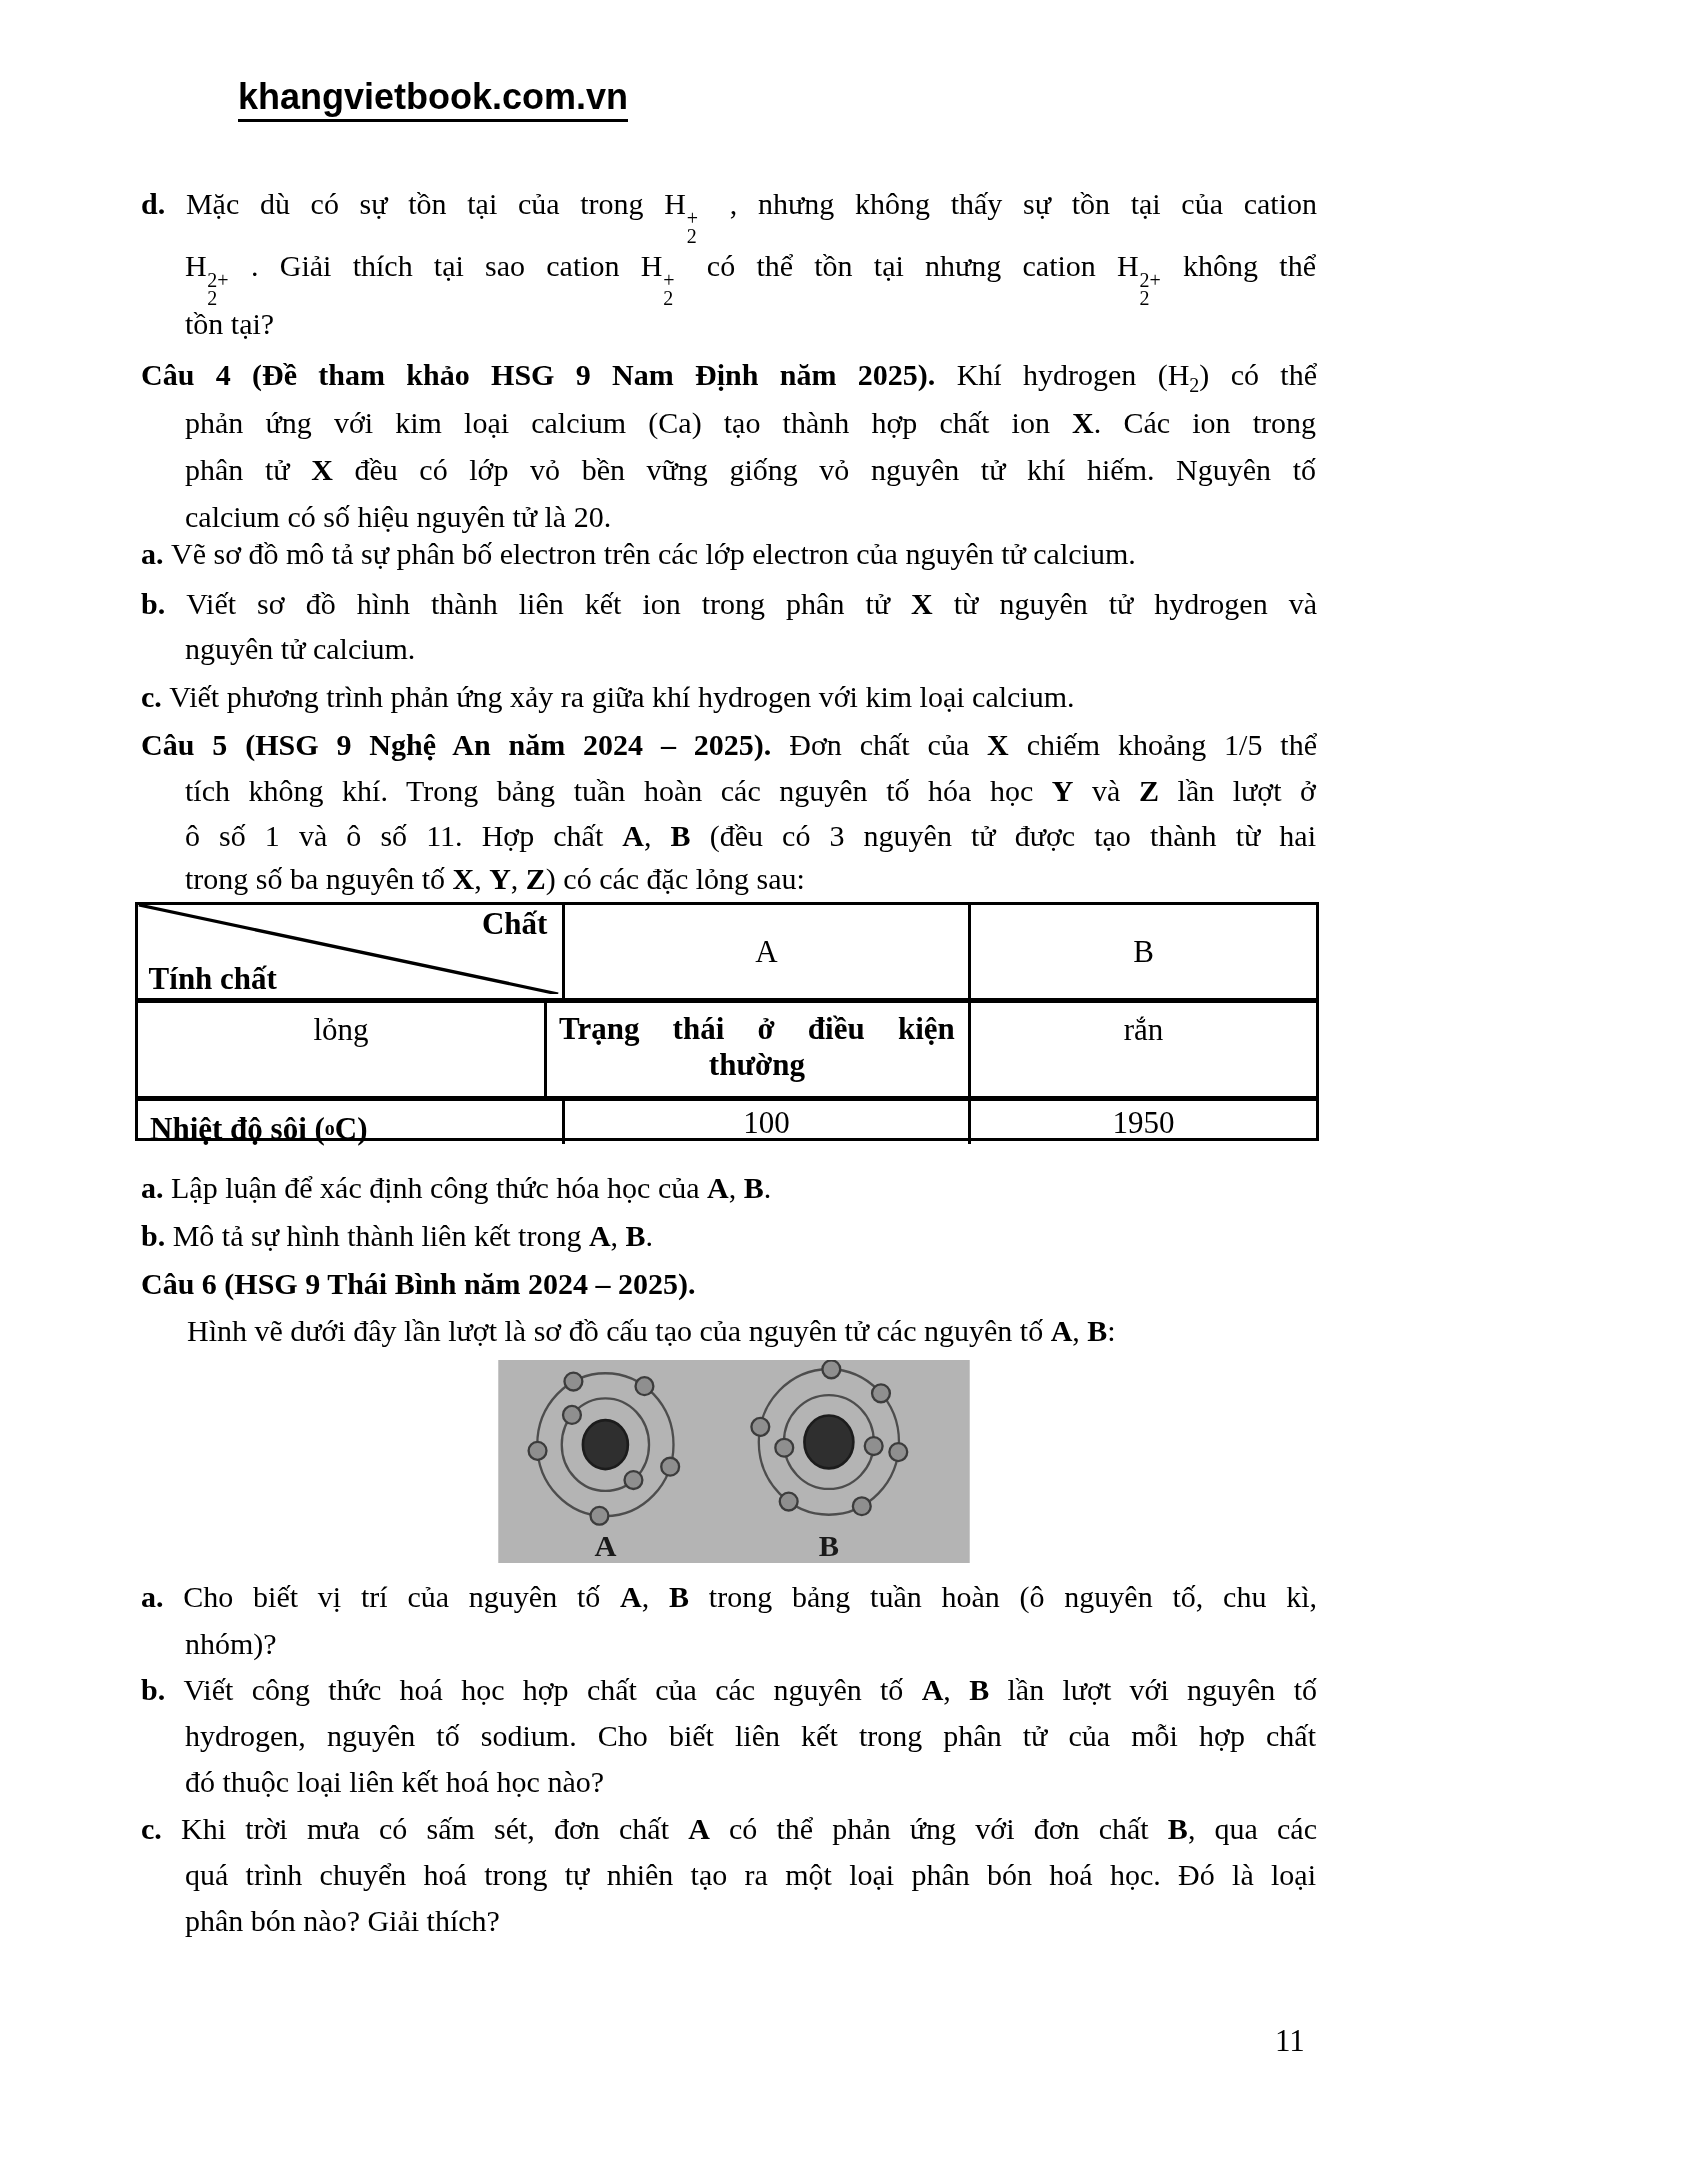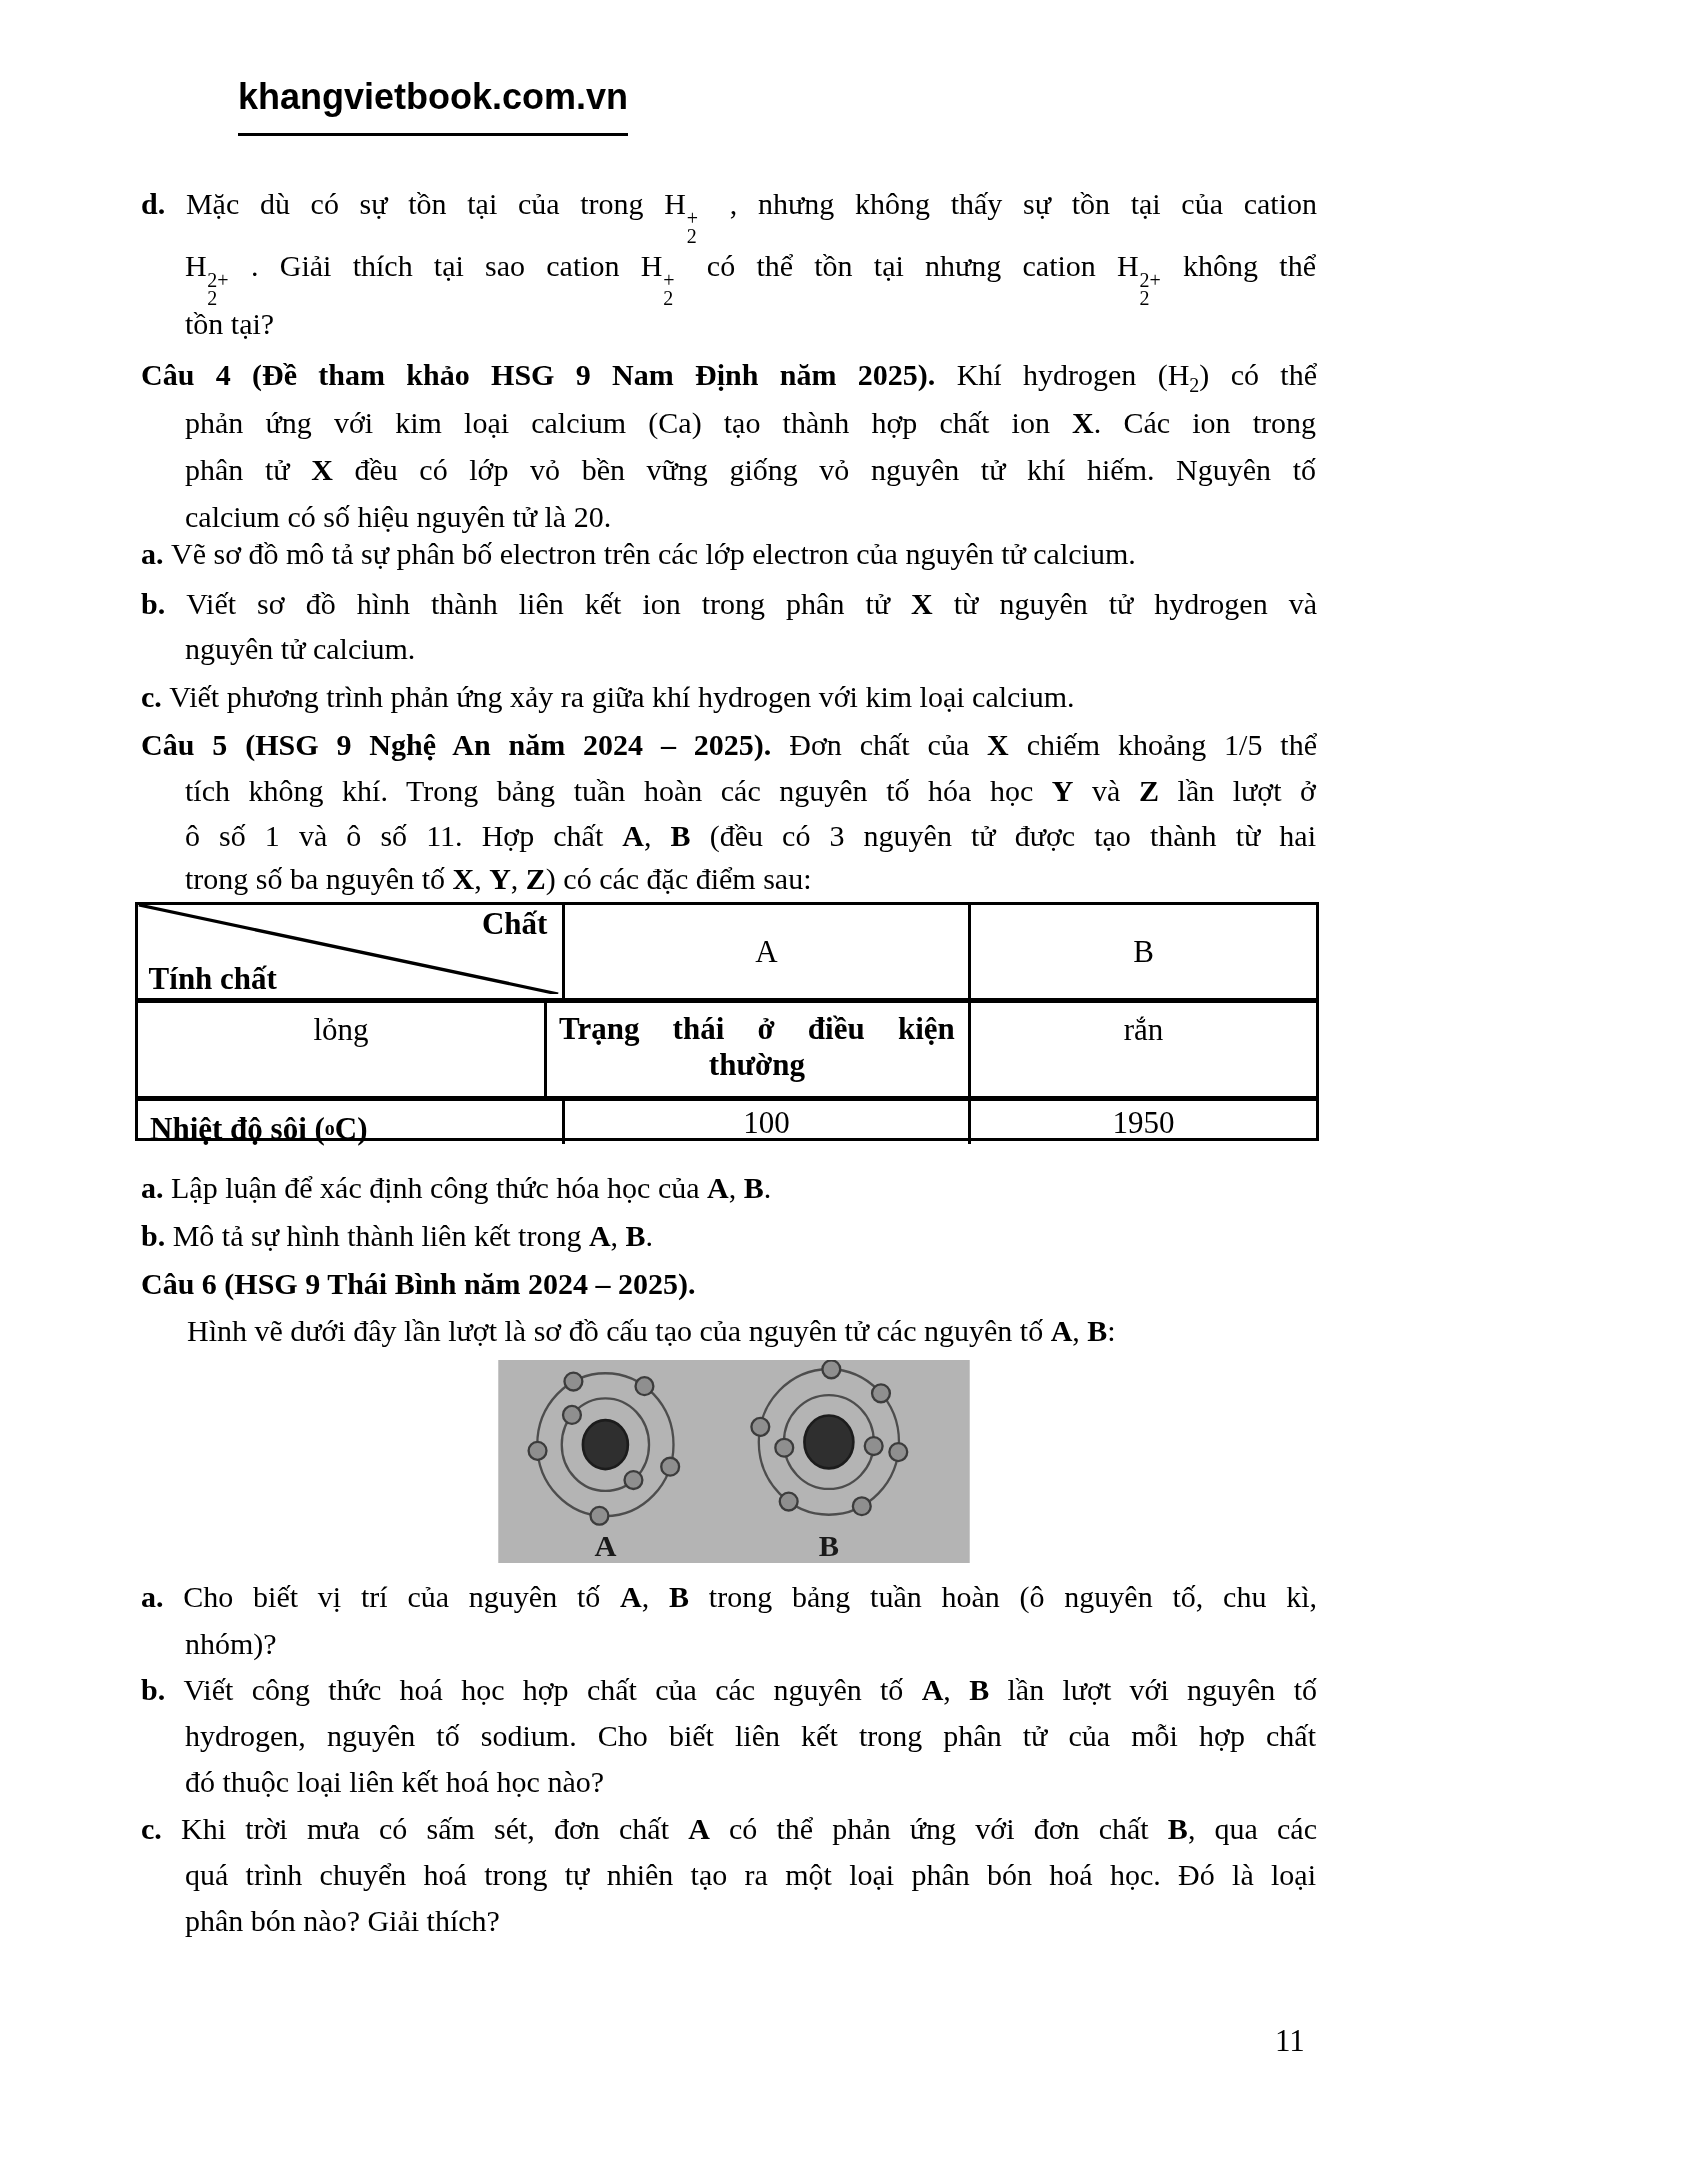--- a/index.html
+++ b/index.html
@@ -6,21 +6,21 @@
   body{
     width:1687px;height:2183px;background:#ffffff;position:relative;
     font-family:"Liberation Serif", serif;color:#000;
   }
   .page{position:absolute;inset:0;overflow:hidden;}
 
   
   .site-header{
     position:absolute;left:238px;top:78px;
     font-family:"Liberation Sans", sans-serif;font-weight:bold;font-size:36px;
-    border-bottom:3.3px solid #000;padding-bottom:17px;line-height:1.05;
+    border-bottom:3.3px solid #000;padding-bottom:3px;line-height:1.05;
   }
 
   
   .tl{
     position:absolute;font-size:30px;line-height:40px;white-space:normal;
   }
   .tl.just{text-align:justify;text-align-last:justify;}
   .bld{font-weight:bold;}
   .sb{font-size:20px;vertical-align:-6.6px;}
   .sp{font-size:20px;vertical-align:12px;}
@@ -88,21 +88,21 @@
       <div class="tl just" style="top: 403px; left: 185px; width: 1131px;"><span>phản ứng với kim loại calcium (Ca) tạo thành hợp chất ion </span><span class="bld">X</span><span>. Các ion trong</span></div>
       <div class="tl just" style="top: 450px; left: 185px; width: 1131px;"><span>phân tử </span><span class="bld">X</span><span> đều có lớp vỏ bền vững giống vỏ nguyên tử khí hiếm. Nguyên tố</span></div>
       <div class="tl" style="top: 497px; left: 185px; width: 1131px;"><span>calcium có số hiệu nguyên tử là 20.</span></div>
       <div class="tl" style="top: 534px; left: 141px; width: 1176px;"><span class="bld">a. </span><span>Vẽ sơ đồ mô tả sự phân bố electron trên các lớp electron của nguyên tử calcium.</span></div>
       <div class="tl just" style="top: 584px; left: 141px; width: 1176px;"><span class="bld">b. </span><span>Viết sơ đồ hình thành liên kết ion trong phân tử </span><span class="bld">X</span><span> từ nguyên tử hydrogen và</span></div>
       <div class="tl" style="top: 629px; left: 185px; width: 1131px;"><span>nguyên tử calcium.</span></div>
       <div class="tl" style="top: 677px; left: 141px; width: 1176px;"><span class="bld">c. </span><span>Viết phương trình phản ứng xảy ra giữa khí hydrogen với kim loại calcium.</span></div>
       <div class="tl just" style="top: 725px; left: 141px; width: 1176px;"><span class="bld">Câu 5 (HSG 9 Nghệ An năm 2024 – 2025). </span><span>Đơn chất của </span><span class="bld">X</span><span> chiếm khoảng 1/5 thể</span></div>
       <div class="tl just" style="top: 771px; left: 185px; width: 1131px;"><span>tích không khí. Trong bảng tuần hoàn các nguyên tố hóa học </span><span class="bld">Y</span><span> và </span><span class="bld">Z</span><span> lần lượt ở</span></div>
       <div class="tl just" style="top: 816px; left: 185px; width: 1131px;"><span>ô số 1 và ô số 11. Hợp chất </span><span class="bld">A</span><span>, </span><span class="bld">B</span><span> (đều có 3 nguyên tử được tạo thành từ hai</span></div>
-      <div class="tl" style="top: 859px; left: 185px; width: 1131px;"><span>trong số ba nguyên tố </span><span class="bld">X</span><span>, </span><span class="bld">Y</span><span>, </span><span class="bld">Z</span><span>) có các đặc điểm sau:</span></div>
+      <div class="tl" style="top: 859px; left: 185px; width: 1131px;"><span>trong số ba nguyên tố </span><span class="bld">X</span><span>, </span><span class="bld">Y</span><span>, </span><span class="bld">Z</span><span>) có các đặc lỏng sau:</span></div>
       <div class="tl" style="top: 1168px; left: 141px; width: 1176px;"><span class="bld">a. </span><span>Lập luận để xác định công thức hóa học của </span><span class="bld">A</span><span>, </span><span class="bld">B</span><span>.</span></div>
       <div class="tl" style="top: 1216px; left: 141px; width: 1176px;"><span class="bld">b. </span><span>Mô tả sự hình thành liên kết trong </span><span class="bld">A</span><span>, </span><span class="bld">B</span><span>.</span></div>
       <div class="tl" style="top: 1264px; left: 141px; width: 1176px;"><span class="bld">Câu 6 (HSG 9 Thái Bình năm 2024 – 2025).</span></div>
       <div class="tl" style="top: 1311px; left: 187px; width: 1129px;"><span>Hình vẽ dưới đây lần lượt là sơ đồ cấu tạo của nguyên tử các nguyên tố </span><span class="bld">A</span><span>, </span><span class="bld">B</span><span>:</span></div>
       <div class="tl just" style="top: 1577px; left: 141px; width: 1176px;"><span class="bld">a. </span><span>Cho biết vị trí của nguyên tố </span><span class="bld">A</span><span>, </span><span class="bld">B</span><span> trong bảng tuần hoàn (ô nguyên tố, chu kì,</span></div>
       <div class="tl" style="top: 1624px; left: 185px; width: 1131px;"><span>nhóm)?</span></div>
       <div class="tl just" style="top: 1670px; left: 141px; width: 1176px;"><span class="bld">b. </span><span>Viết công thức hoá học hợp chất của các nguyên tố </span><span class="bld">A</span><span>, </span><span class="bld">B</span><span> lần lượt với nguyên tố</span></div>
       <div class="tl just" style="top: 1716px; left: 185px; width: 1131px;"><span>hydrogen, nguyên tố sodium. Cho biết liên kết trong phân tử của mỗi hợp chất</span></div>
       <div class="tl" style="top: 1762px; left: 185px; width: 1131px;"><span>đó thuộc loại liên kết hoá học nào?</span></div>
       <div class="tl just" style="top: 1809px; left: 141px; width: 1176px;"><span class="bld">c. </span><span>Khi trời mưa có sấm sét, đơn chất </span><span class="bld">A</span><span> có thể phản ứng với đơn chất </span><span class="bld">B</span><span>, qua các</span></div>

